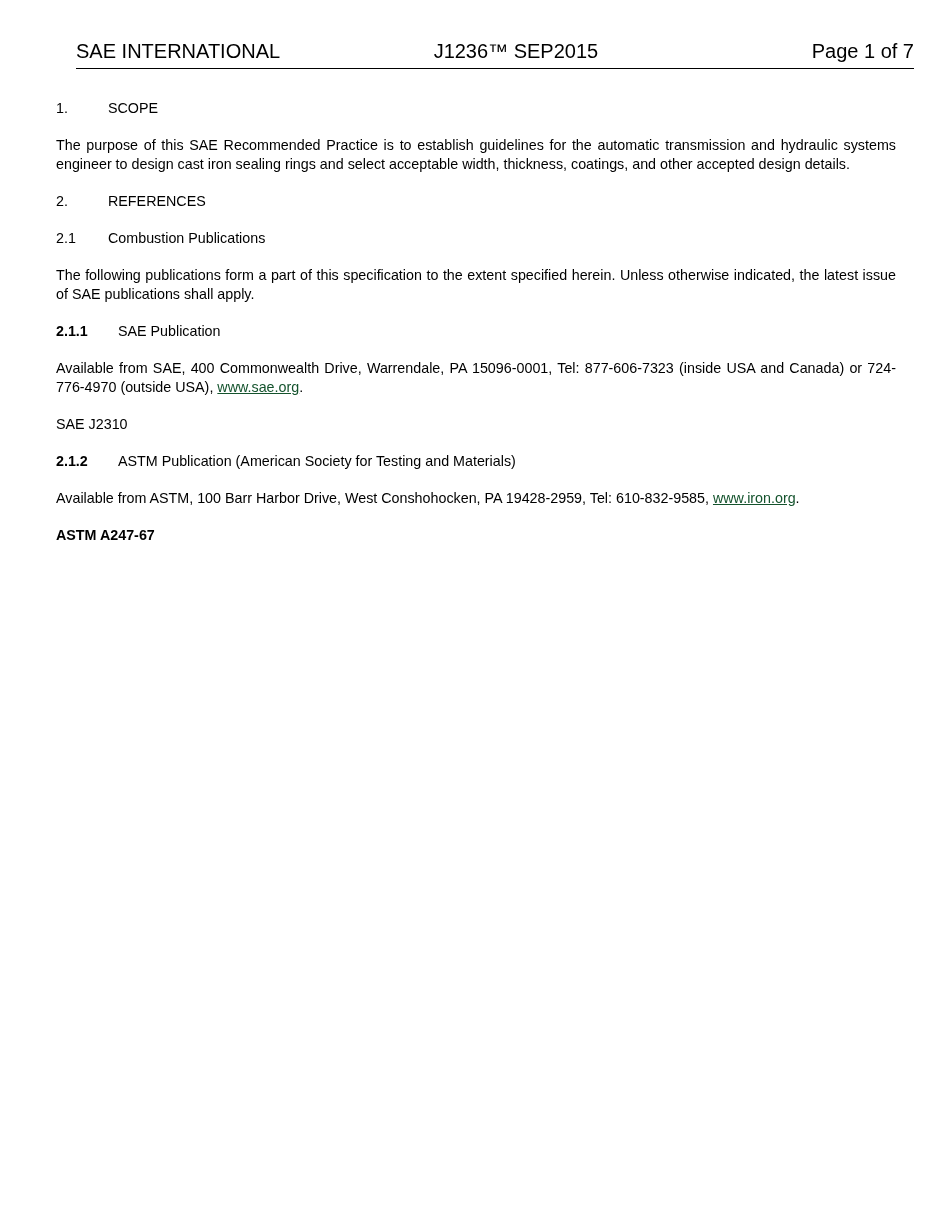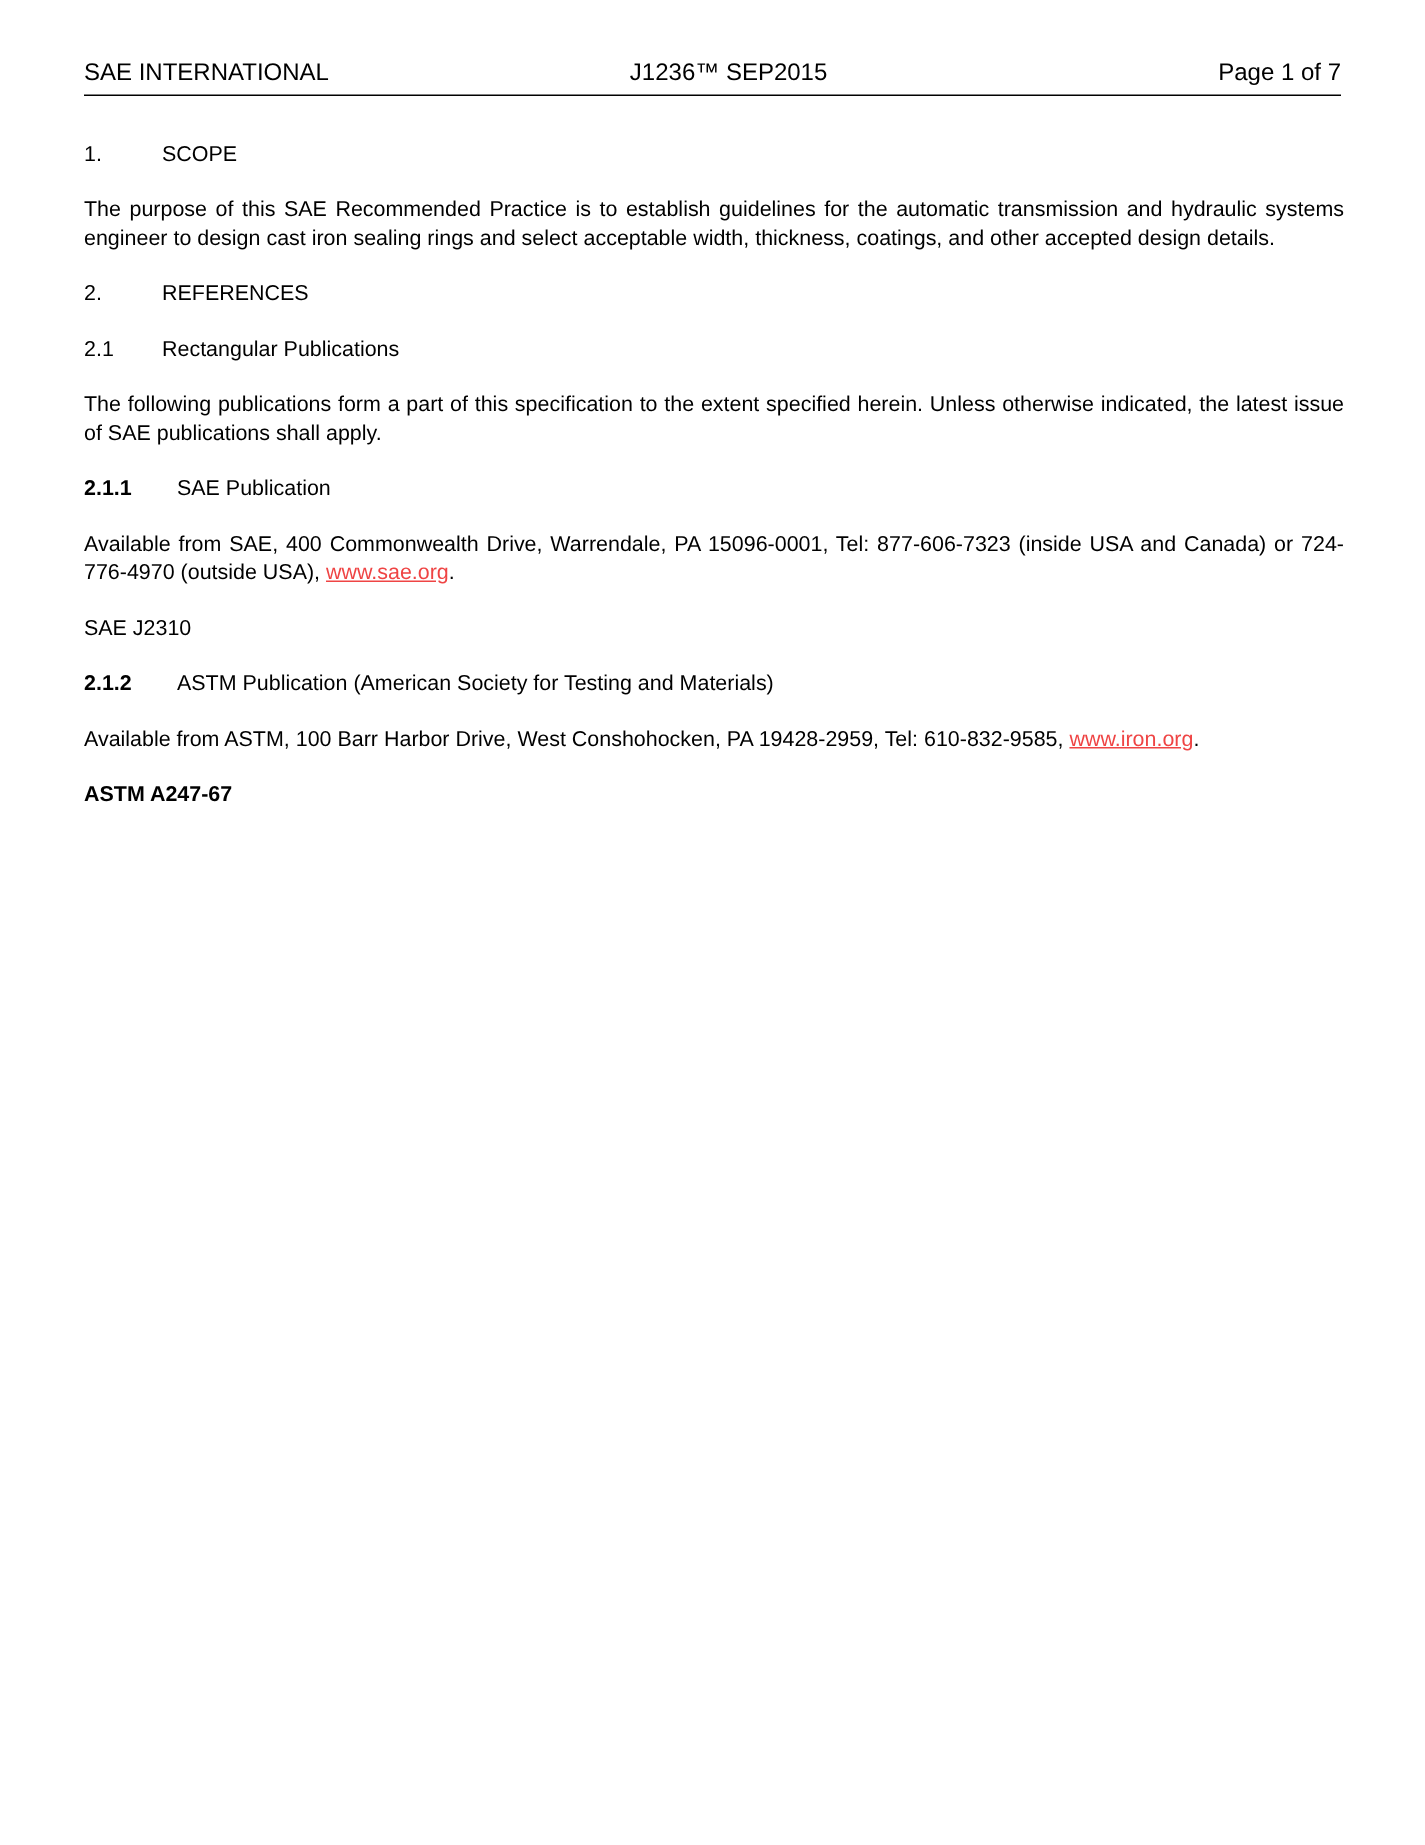--- a/index.html
+++ b/index.html
@@ -22,24 +22,25 @@
     width: 950px;
     height: 1230px;
     box-sizing: border-box;
     padding: 40px 56px 0 56px;
   }
   
   .header {
     display: flex;
     align-items: baseline;
     justify-content: space-between;
-    font-size: 16px;
+    font-size: 20px;
     padding-bottom: 5px;
     border-bottom: 1.3px solid #000;
     width: 838px;
+    margin-left: 20px;
   }
   .header-left {
     white-space: nowrap;
   }
   .header-center {
     white-space: nowrap;
     margin-left: -60px;
   }
   .header-right {
     white-space: nowrap;
@@ -78,21 +79,21 @@
   .subhead .num {
     width: 52px;
     flex: 0 0 52px;
   }
   .subhead.deep .num {
     width: 62px;
     flex: 0 0 62px;
     font-weight: bold;
   }
   a.link {
-    color: #ef4444;
+    color: #14532d;
     text-decoration: underline;
   }
 </style>
 </head>
 <body>
 
 <div class="page">
 
   <div class="header">
     <div class="header-left">SAE INTERNATIONAL</div>
@@ -109,21 +110,21 @@
 
     <p class="para">The purpose of this SAE Recommended Practice is to establish guidelines for the automatic transmission and hydraulic systems engineer to design cast iron sealing rings and select acceptable width, thickness, coatings, and other accepted design details.</p>
 
     <div class="subhead">
       <span class="num">2.</span>
       <span>REFERENCES</span>
     </div>
 
     <div class="subhead">
       <span class="num">2.1</span>
-      <span>Rectangular Publications</span>
+      <span>Combustion Publications</span>
     </div>
 
     <p class="para">The following publications form a part of this specification to the extent specified herein.  Unless otherwise indicated, the latest issue of SAE publications shall apply.</p>
 
     <div class="subhead deep">
       <span class="num">2.1.1</span>
       <span>SAE Publication</span>
     </div>
 
     <p class="para"><span>Available from SAE, 400 Commonwealth Drive, Warrendale, PA 15096-0001, Tel: 877-606-7323 (inside USA and Canada) or 724-776-4970 (outside USA), </span><a class="link" href="#">www.sae.org</a><span>.</span></p>

